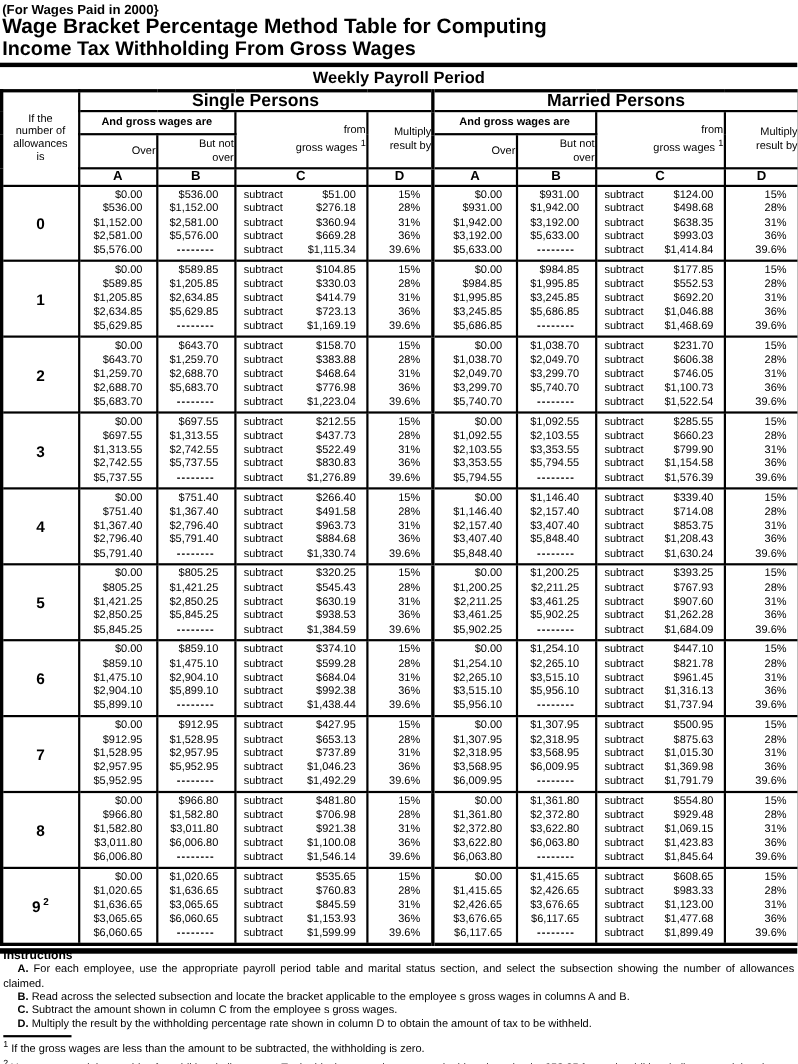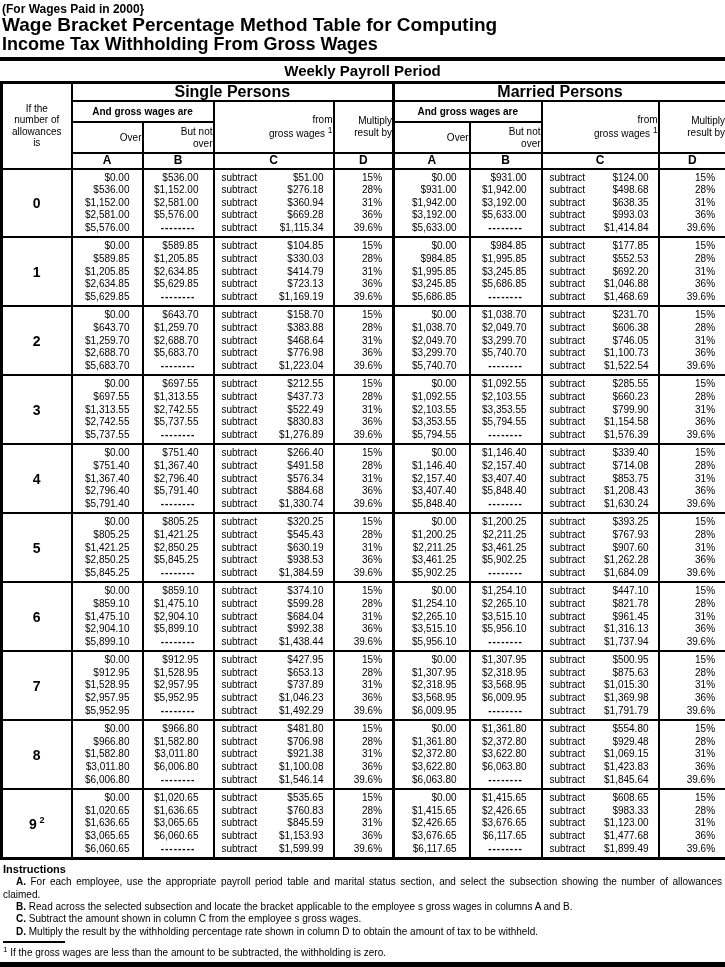--- a/index.html
+++ b/index.html
@@ -2,21 +2,21 @@
 <html><head>
 <meta charset="utf-8">
 <style>
   * { box-sizing: border-box; margin: 0; padding: 0; }
   html, body { background: #fff; }
   body {
     width: 725px; height: 967px;
     font-family: "Liberation Sans", "DejaVu Sans", sans-serif;
     color: #000; overflow: hidden;
   }
-  .page { width: 725px; height: 967px; position: relative; background: #fff; }
+  .page { width: 725px; height: 867px; position: relative; background: #fff; }
 
   
   .titles { padding: 2px 2px 0 2px; }
   .t1 { font-size: 12px; font-weight: bold; line-height: 14px; }
   .t2 { font-size: 19px; font-weight: bold; line-height: 18px; }
   .t3 { font-size: 18px; font-weight: bold; line-height: 21px; }
   .top-rule { height: 4px; background: #000; margin-top: 2px; }
   .period { font-size: 15px; font-weight: bold; text-align: center; padding: 1px 0 2px 0; }
 
   
@@ -492,21 +492,21 @@
             <div class="sub-row">
               <span>subtract</span>
               <span>$266.40</span>
             </div>
             <div class="sub-row">
               <span>subtract</span>
               <span>$491.58</span>
             </div>
             <div class="sub-row">
               <span>subtract</span>
-              <span>$576.34</span>
+              <span>$963.73</span>
             </div>
             <div class="sub-row">
               <span>subtract</span>
               <span>$884.68</span>
             </div>
             <div class="sub-row">
               <span>subtract</span>
               <span>$1,330.74</span>
             </div>
           </td>

